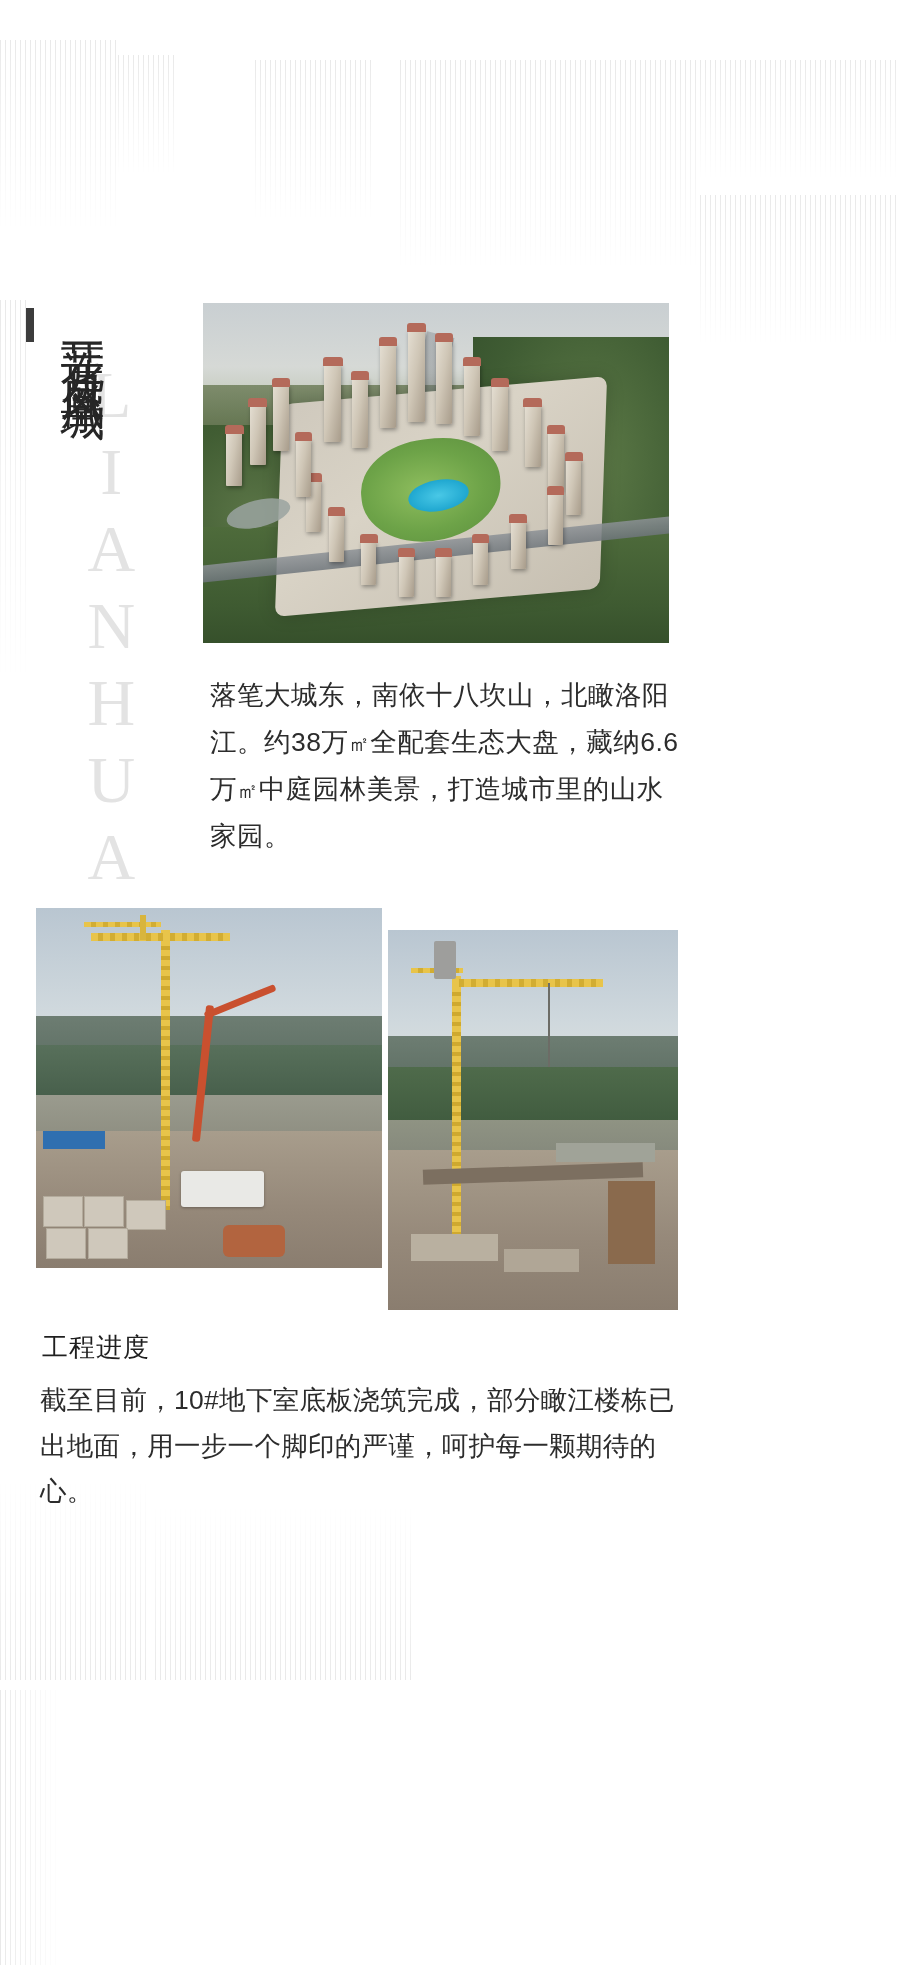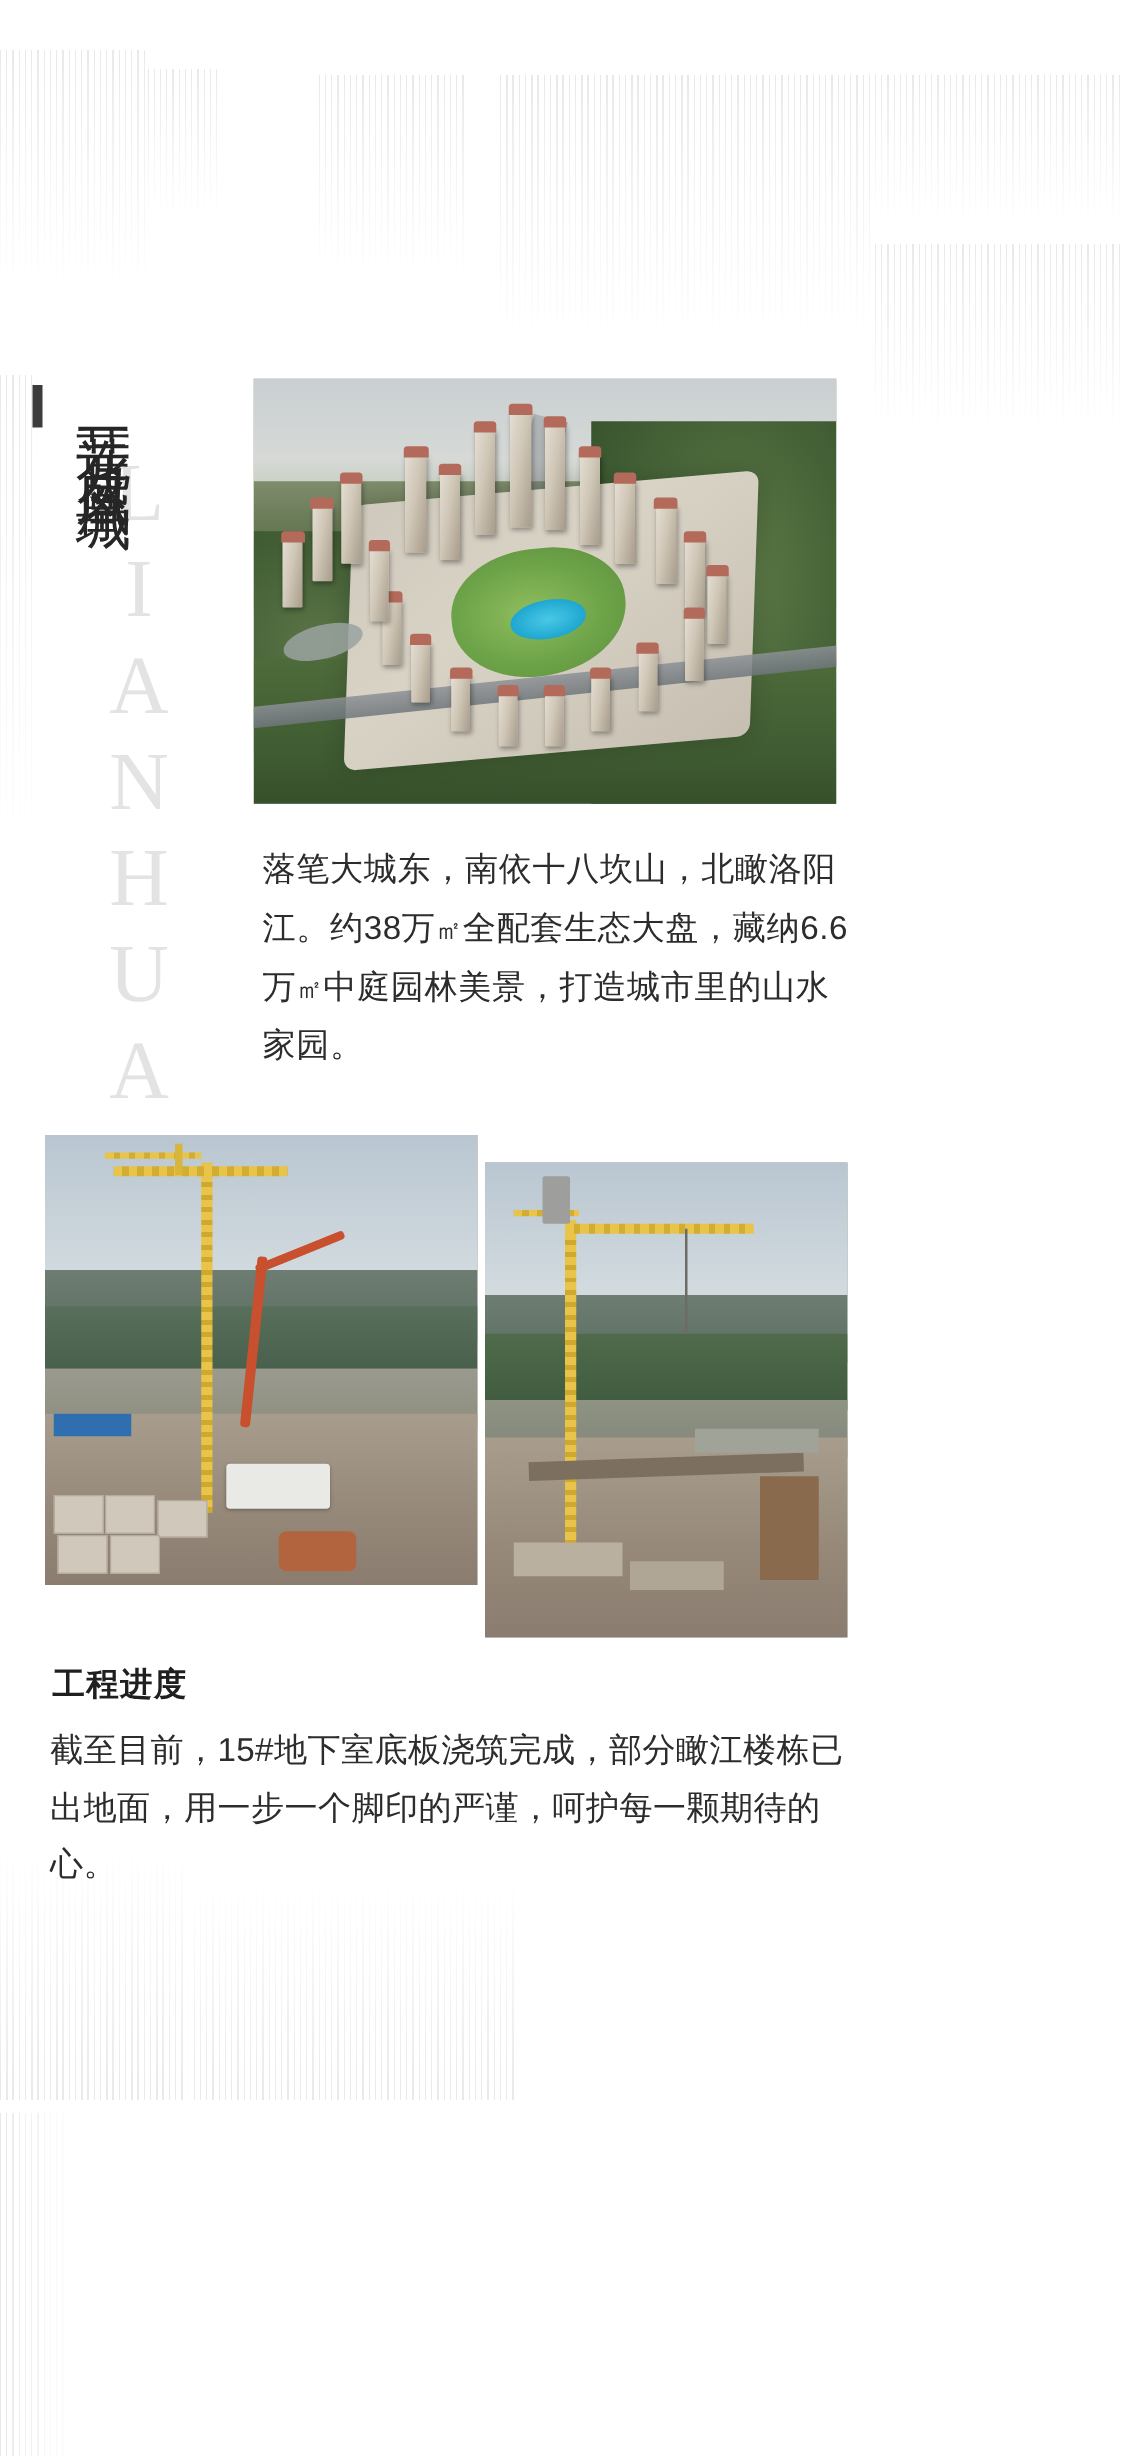--- a/index.html
+++ b/index.html
@@ -234,21 +234,21 @@
   .pump-arm { position:absolute; background:#c9502f; border-radius:3px; }
   .truck { position:absolute; background:#e9e9e6; border-radius:3px; box-shadow:0 1px 3px rgba(0,0,0,.3); }
   .block { position:absolute; background:#cfc8bb; border:1px solid #b3ab9c; }
   .banner { position:absolute; background:#2f6fb0; }
 
   
   #progress-title {
     position: absolute;
     left: 42px; top: 1330px;
     font-size: 26px;
-    font-weight: bold;
+    font-weight: normal;
     color: #1f1f1f;
     letter-spacing: 1px;
   }
   #progress-body {
     position: absolute;
     left: 40px; top: 1378px;
     width: 640px;
     font-size: 26.5px;
     line-height: 1.72;
     color: #2c2c2c;
@@ -353,13 +353,13 @@
   <div style="position:absolute;left:16%;top:3%;width:22px;height:10%;background:#9e9e9c;border-radius:2px;"></div>
   <div style="position:absolute;left:55%;top:14%;width:2px;height:22%;background:#6c6c66;"></div>
   <div style="position:absolute;left:12%;top:62%;width:76%;height:4%;background:#7c6f60;transform:rotate(-2deg);"></div>
   <div style="position:absolute;left:58%;top:56%;width:34%;height:5%;background:#a0a398;"></div>
   <div style="position:absolute;left:76%;top:66%;width:16%;height:22%;background:#8a6a4d;"></div>
   <div style="position:absolute;left:8%;top:80%;width:30%;height:7%;background:#b9b0a0;"></div>
   <div style="position:absolute;left:40%;top:84%;width:26%;height:6%;background:#b0a696;"></div>
 </div>
 
 <div id="progress-title">工程进度</div>
-<div id="progress-body">截至目前，15#地下室底板浇筑完成，部分瞰江楼栋已出地面，用一步一个脚印的严谨，呵护每一颗期待的心。</div>
+<div id="progress-body">截至目前，10#地下室底板浇筑完成，部分瞰江楼栋已出地面，用一步一个脚印的严谨，呵护每一颗期待的心。</div>
 
 </body></html>

